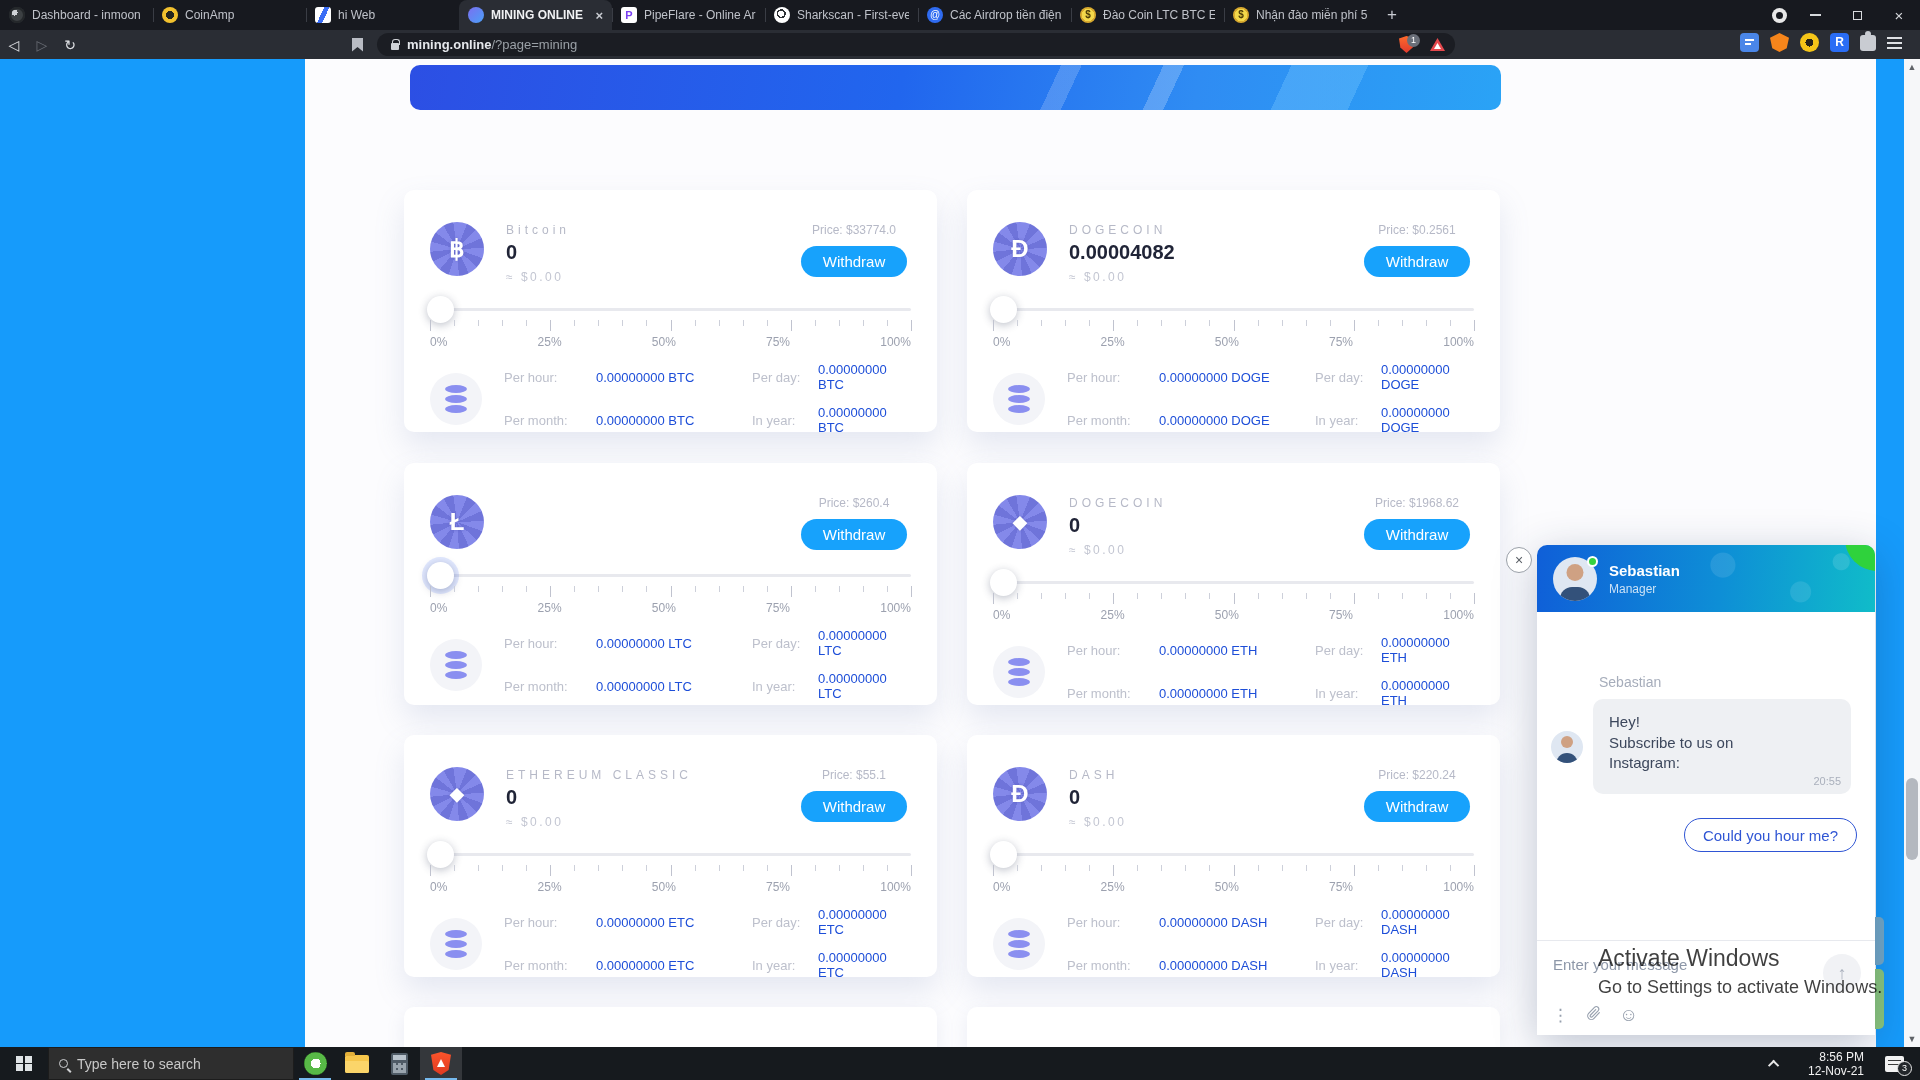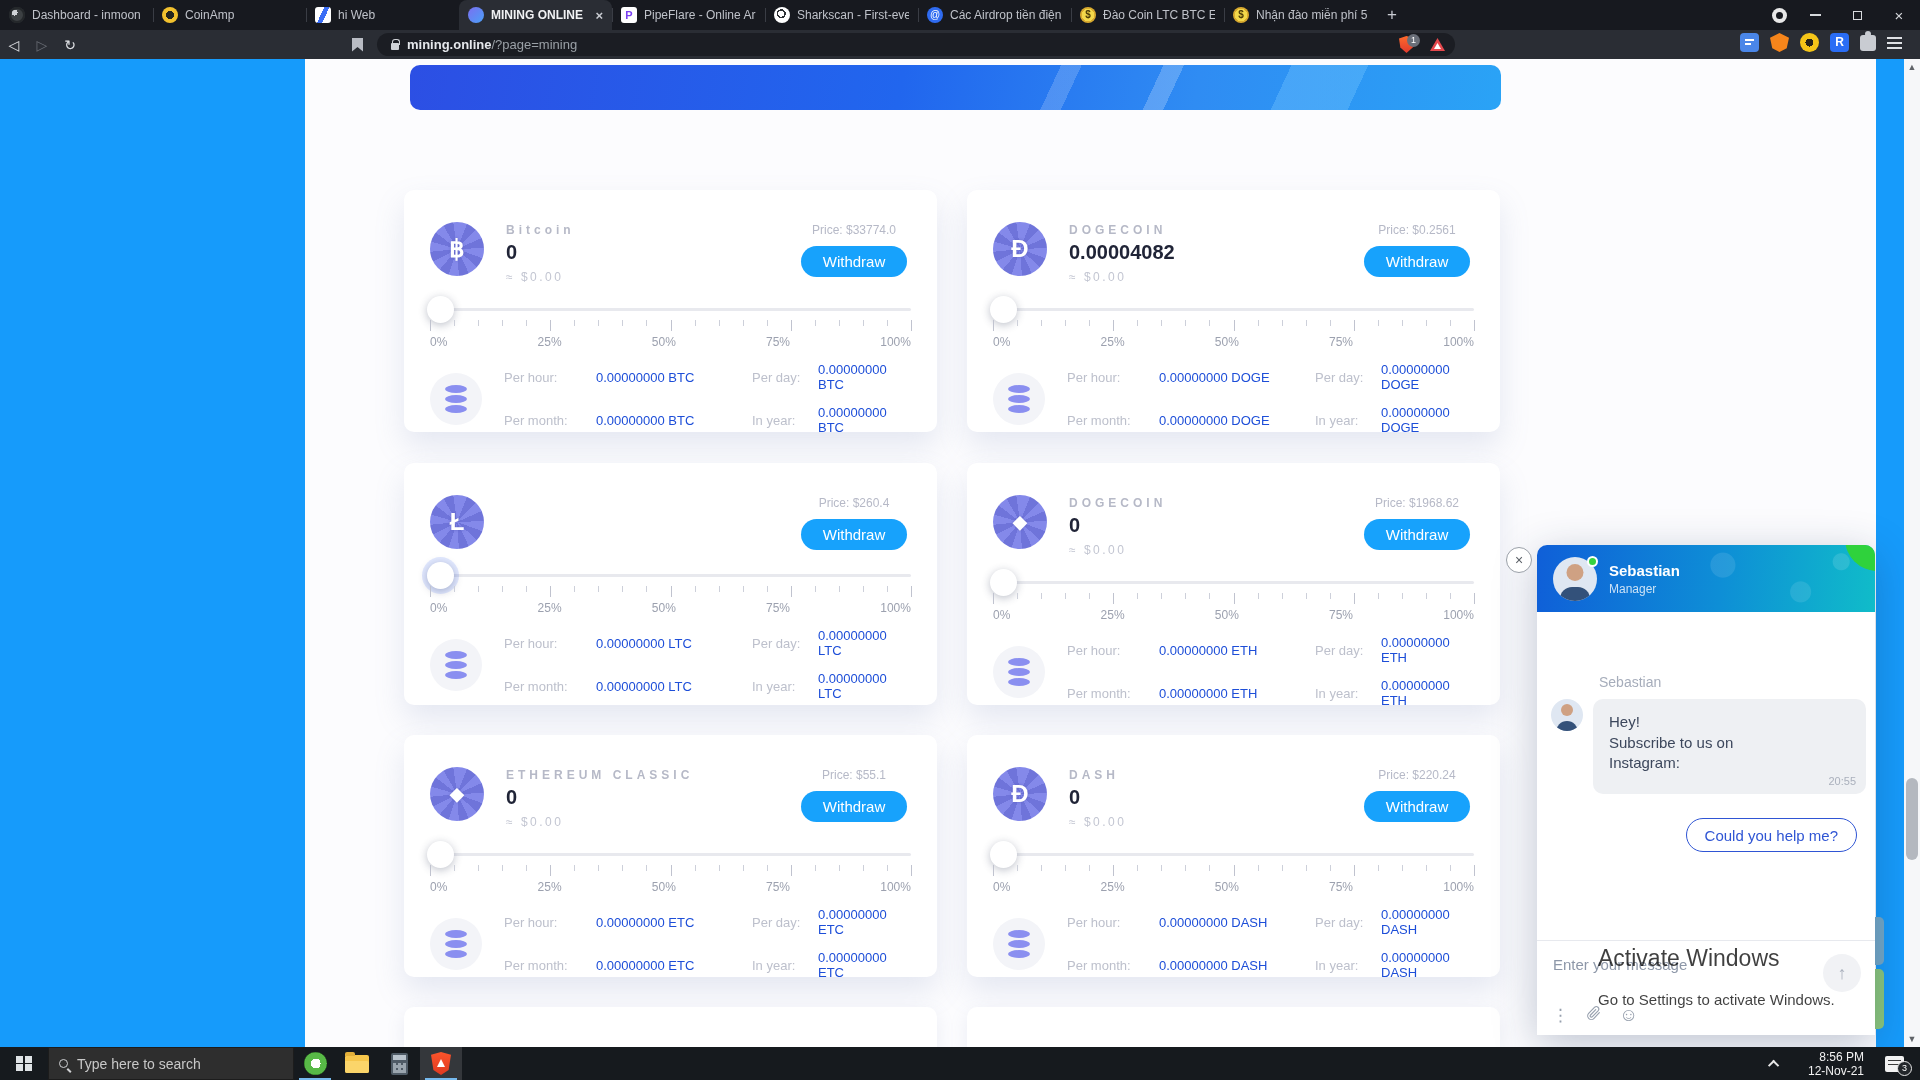--- a/index.html
+++ b/index.html
@@ -65,21 +65,21 @@
   #banner::after{content:"";position:absolute;right:0;top:0;width:45%;height:100%;background:
     linear-gradient(115deg,transparent 10%,rgba(255,255,255,.18) 10% 14%,transparent 14% 30%,rgba(255,255,255,.22) 30% 34%,transparent 34% 55%,rgba(120,200,255,.35) 55% 70%,transparent 70%);}
 
   .card{position:absolute;width:533px;height:242px;background:#fff;border-radius:10px;box-shadow:0 14px 30px rgba(124,141,181,.18);}
   .card.partial{height:40px;border-radius:10px 10px 0 0;box-shadow:0 6px 18px rgba(124,141,181,.14);}
   .card-head{display:flex;align-items:flex-start;padding:32px 30px 0 26px;}
   .coin-badge{width:54px;height:54px;border-radius:50%;flex:none;background:repeating-conic-gradient(#8489ea 0 22deg,#6f74da 22deg 44deg);display:flex;align-items:center;justify-content:center;overflow:hidden;}
   .coin-glyph{color:#fff;font-size:24px;font-weight:bold;text-shadow:0 0 3px rgba(90,95,190,.8);}
   .coin-glyph.sm{font-size:18px;}
   .coin-meta{margin-left:22px;padding-top:1px;}
-  .coin-title{font-size:12px;letter-spacing:4px;color:#b6b9c7;font-weight:bold;}
+  .coin-title{font-size:12px;letter-spacing:4px;color:#b6b9c7;}
   .coin-balance{font-size:20px;font-weight:bold;color:#202437;margin-top:5px;line-height:1;}
   .coin-approx{font-size:12px;letter-spacing:2.5px;color:#c3c6d2;margin-top:8px;}
   .head-right{margin-left:auto;display:flex;flex-direction:column;align-items:center;padding-top:1px;}
   .coin-price{font-size:12px;color:#b6b9c7;white-space:nowrap;}
   .withdraw{margin-top:9px;width:106px;height:31px;border-radius:16px;background:#17a2fc;color:#fff;font-size:15px;border:none;cursor:pointer;}
   .slider{margin:24px 26px 0;position:relative;}
   .track{height:3px;background:#e8e9ee;border-radius:2px;}
   .thumb{position:absolute;top:-12px;left:-3px;width:27px;height:27px;border-radius:50%;background:#fff;box-shadow:0 2px 8px rgba(40,50,80,.3);}
   .slider.focused .thumb{box-shadow:0 0 0 5px rgba(90,130,250,.18),0 2px 8px rgba(40,50,80,.35);}
   .ticks{position:relative;height:12px;margin-top:9px;}
@@ -107,21 +107,21 @@
   .chat-avatar{width:44px;height:44px;border-radius:50%;background:#dfe7f2;position:relative;flex:none;overflow:visible;}
   .person{position:absolute;inset:0;border-radius:50%;overflow:hidden;}
   .person::before{content:"";position:absolute;left:50%;top:7px;transform:translateX(-50%);width:17px;height:17px;border-radius:50%;background:#cfa183;}
   .person::after{content:"";position:absolute;left:50%;bottom:-4px;transform:translateX(-50%);width:30px;height:18px;border-radius:12px 12px 0 0;background:#33517a;}
   .online-dot{position:absolute;right:-1px;top:-1px;width:11px;height:11px;border-radius:50%;background:#35d23f;border:2px solid #fff;z-index:2;}
   .chat-id{margin-left:12px;}
   .chat-name{color:#fff;font-size:15px;font-weight:bold;}
   .chat-role{color:rgba(255,255,255,.78);font-size:12px;margin-top:3px;}
   #chat-body{flex:1;position:relative;}
   .msg-author{margin:62px 0 9px 62px;color:#a6adbb;font-size:14px;}
-  .msg-row{display:flex;align-items:flex-start;padding:0 9px 0 14px;}
+  .msg-row{display:flex;align-items:center;padding:0 24px 0 14px;}
   .msg-avatar{width:32px;height:32px;border-radius:50%;background:#dfe7f2;margin-right:10px;flex:none;position:relative;}
   .msg-avatar .person::before{width:12px;height:12px;top:5px;}
   .msg-avatar .person::after{width:22px;height:13px;bottom:-3px;}
   .bubble{position:relative;background:#eef0f3;border-radius:10px;padding:13px 16px 20px;color:#3c475c;font-size:15px;line-height:1.38;flex:1;}
   .msg-text{white-space:pre-line;}
   .msg-link{color:#2b3cd0;text-decoration:underline;word-break:break-all;display:inline-block;margin-top:2px;cursor:pointer;}
   .msg-time{position:absolute;right:10px;bottom:5px;font-size:11px;color:#aab0bc;}
   .quick-reply{display:block;margin:24px 18px 0 auto;border:1px solid #2f55d4;color:#2f55d4;background:#fff;border-radius:17px;height:34px;padding:0 18px;font-size:15px;cursor:pointer;}
   #chat-footer{border-top:1px solid #e7e9ee;height:95px;position:relative;padding:15px 16px 0;flex:none;}
   #chat-input{border:none;outline:none;font-size:15px;color:#3c475c;width:235px;background:transparent;}
@@ -132,21 +132,21 @@
   .chat-tools .emoji{font-size:19px;}
 
   
   .side-block{position:absolute;width:22px;border-radius:5px;z-index:20;}
   #side-teal{left:1862px;top:858px;height:48px;background:#74a9c8;}
   #side-green{left:1862px;top:910px;height:60px;background:#8cc87c;}
 
   
   #watermark{position:absolute;left:1598px;top:886px;z-index:60;pointer-events:none;color:#000000;opacity:.75;}
   #wm1{font-size:23px;}
-  #wm2{font-size:15px;margin-top:19px;}
+  #wm2{font-size:18px;margin-top:5px;}
 
   
   #scrollbar{position:absolute;right:0;top:0;width:16px;height:988px;background:#f6f7f9;z-index:40;}
   .sb-arrow{position:absolute;left:0;width:16px;height:16px;color:#5f6368;font-size:9px;text-align:center;line-height:16px;}
   #sb-up{top:0;}
   #sb-down{bottom:0;}
   #sb-thumb{position:absolute;left:2px;top:719px;width:12px;height:82px;background:#b4b8bf;border-radius:6px;}
 
   
   #taskbar{position:absolute;left:0;top:1047px;width:1920px;height:33px;background:#161a1e;display:flex;align-items:stretch;}
@@ -686,21 +686,21 @@
           <div class="msg-avatar">
               <span class="person"></span>
             </div>
           <div class="bubble">
             <div class="msg-text">Hey!
 Subscribe to us on
 Instagram:</div>
             <div class="msg-time">20:55</div>
           </div>
         </div>
-        <button class="quick-reply">Could you help me?</button>
+        <button class="quick-reply">Could you hour me?</button>
       </div>
       <footer id="chat-footer">
         <input id="chat-input" placeholder="Enter your message" style="">
         <button class="send">↑</button>
         <div class="chat-tools">
           <span class="dots">⋮</span>
           <span><svg width="16" height="18" viewBox="0 0 24 26">
                 <path d="M20 12.5l-8 8.5a5.4 5.4 0 0 1-8-7.3L13 4.3a3.7 3.7 0 0 1 5.4 5L9.6 18.6a1.9 1.9 0 0 1-2.8-2.6L14.6 8" fill="none" stroke="#97a0ae" stroke-width="1.7" stroke-linecap="round"></path>
               </svg></span>
           <span class="emoji">☺</span>

